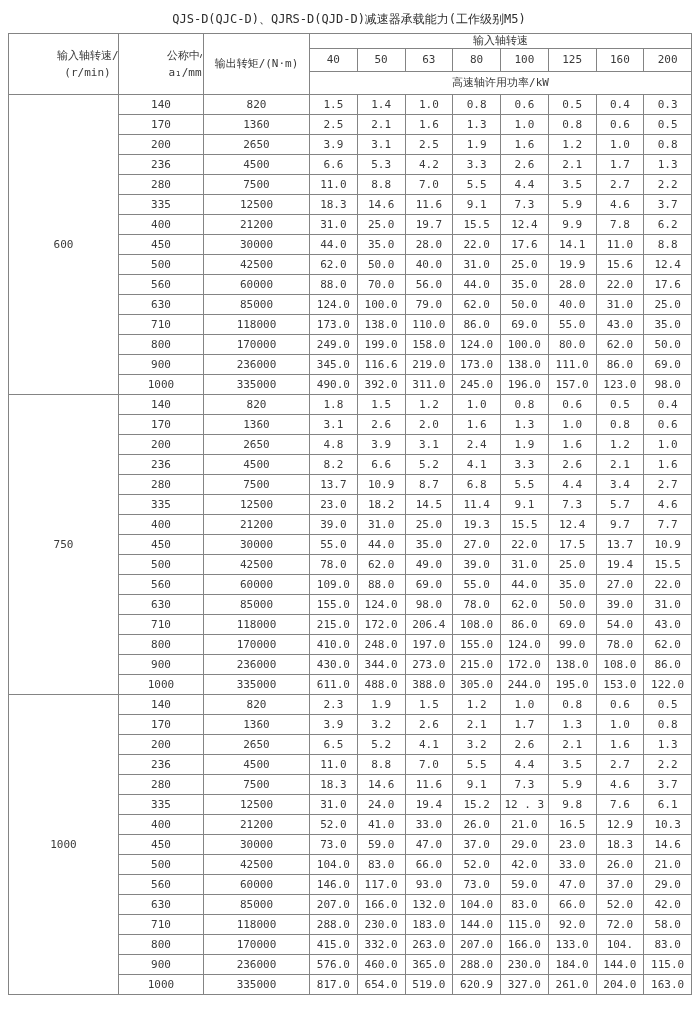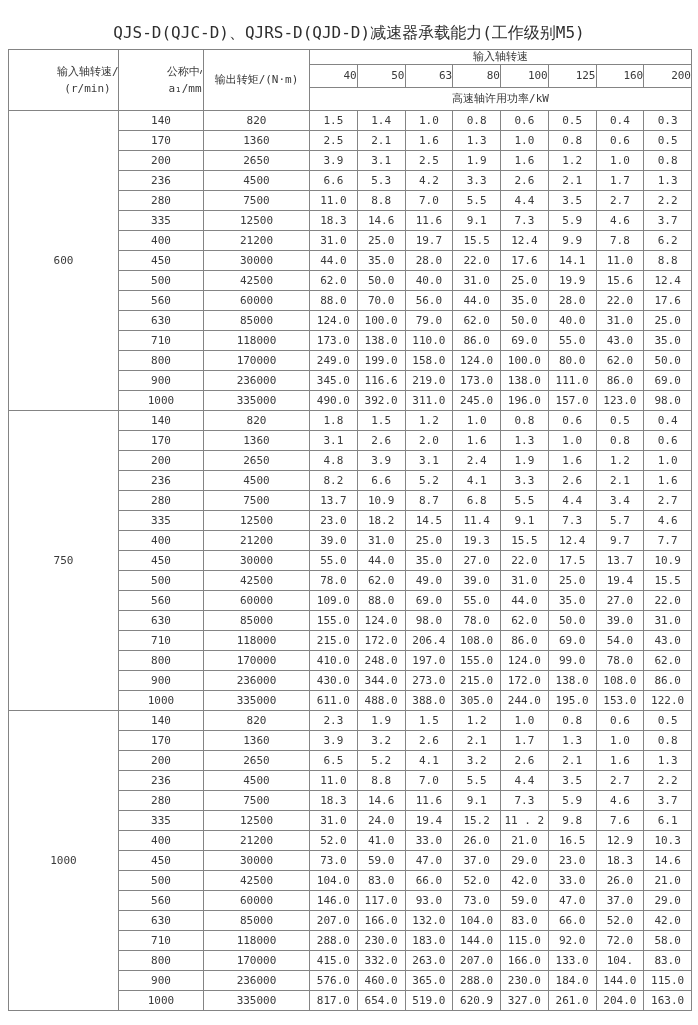--- a/index.html
+++ b/index.html
@@ -10,22 +10,22 @@
   }
   .page {
     width: 698px;
     height: 1025px;
     background: #ffffff;
     position: relative;
     overflow: hidden;
   }
   .title {
     text-align: center;
-    font-size: 16px;
-    padding-top: 23px;
+    font-size: 12px;
+    padding-top: 11px;
     padding-bottom: 5px;
     color: #2e2e2e;
     white-space: nowrap;
     letter-spacing: 0px;
   }
   table.cap-table {
     border-collapse: collapse;
     table-layout: fixed;
     width: 683px;
     margin-left: 8px;
@@ -41,21 +41,21 @@
     overflow: hidden;
     white-space: nowrap;
     background: #ffffff;
   }
   col.c-speed  { width: 110px; }
   col.c-dist   { width: 85px; }
   col.c-torque { width: 106px; }
   col.c-ratio  { width: 47.75px; }
   thead th { font-size: 12px; }
   tr.ratio-group-row th { height: 14px; line-height: 14px; }
-  tr.ratio-values-row th { height: 22px; line-height: 22px; text-align: right; }
+  tr.ratio-values-row th { height: 22px; line-height: 22px; }
   tr.power-label-row th { height: 22px; line-height: 22px; }
   thead th.multi-line { line-height: 17px; padding-left: 48px; }
   tbody td { height: 19px; line-height: 19px; font-size: 11px; }
   td.speed-cell { font-size: 11px; }
 </style>
 </head>
 <body>
 
 <div class="page">
   <div class="title">QJS-D(QJC-D)、QJRS-D(QJD-D)减速器承载能力(工作级别M5)</div>
@@ -525,21 +525,21 @@
           <td>4.6</td>
           <td>3.7</td>
         </tr>
         <tr>
           <td>335</td>
           <td>12500</td>
           <td>31.0</td>
           <td>24.0</td>
           <td>19.4</td>
           <td>15.2</td>
-          <td>11 . 2</td>
+          <td>12 . 3</td>
           <td>9.8</td>
           <td>7.6</td>
           <td>6.1</td>
         </tr>
         <tr>
           <td>400</td>
           <td>21200</td>
           <td>52.0</td>
           <td>41.0</td>
           <td>33.0</td>

